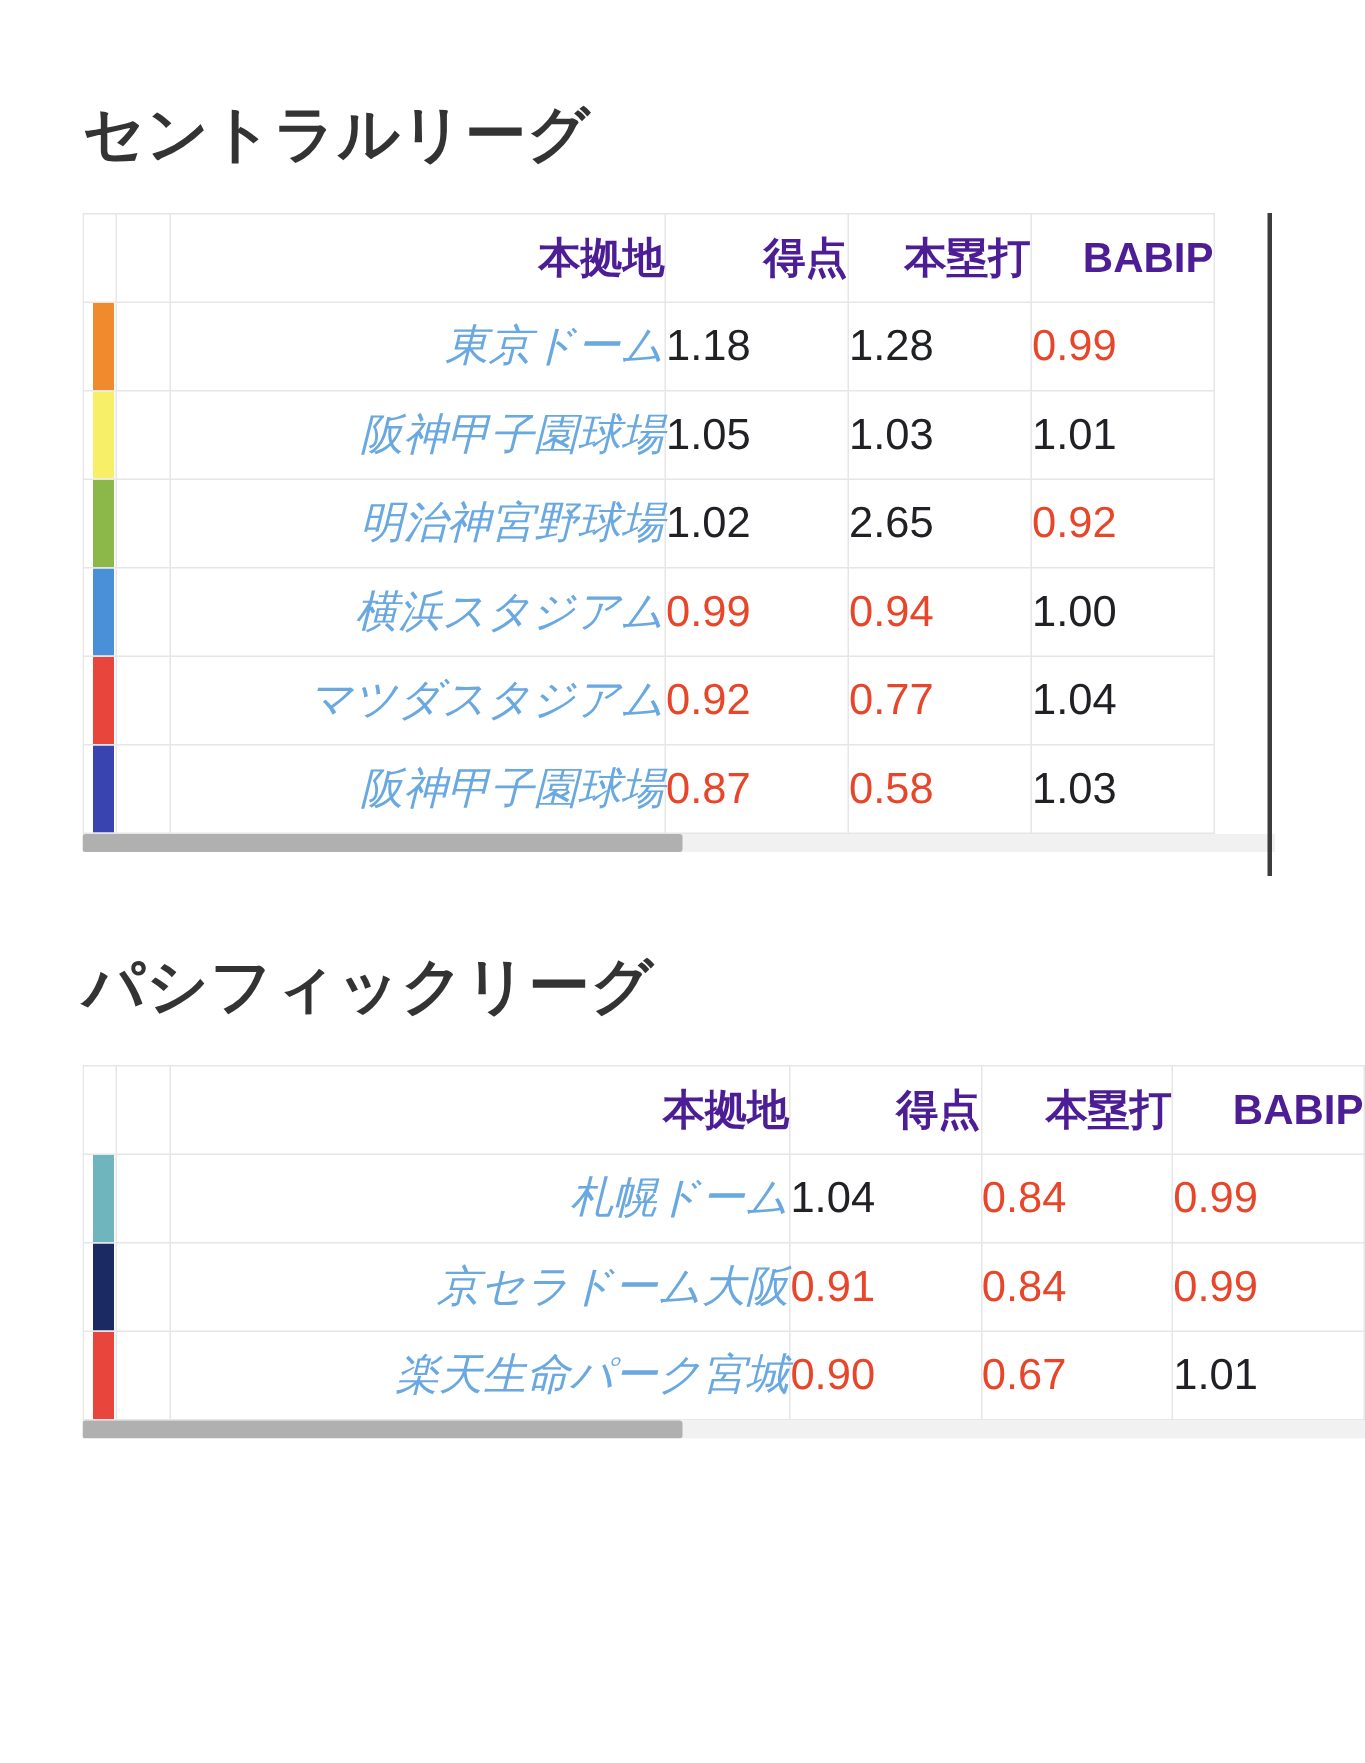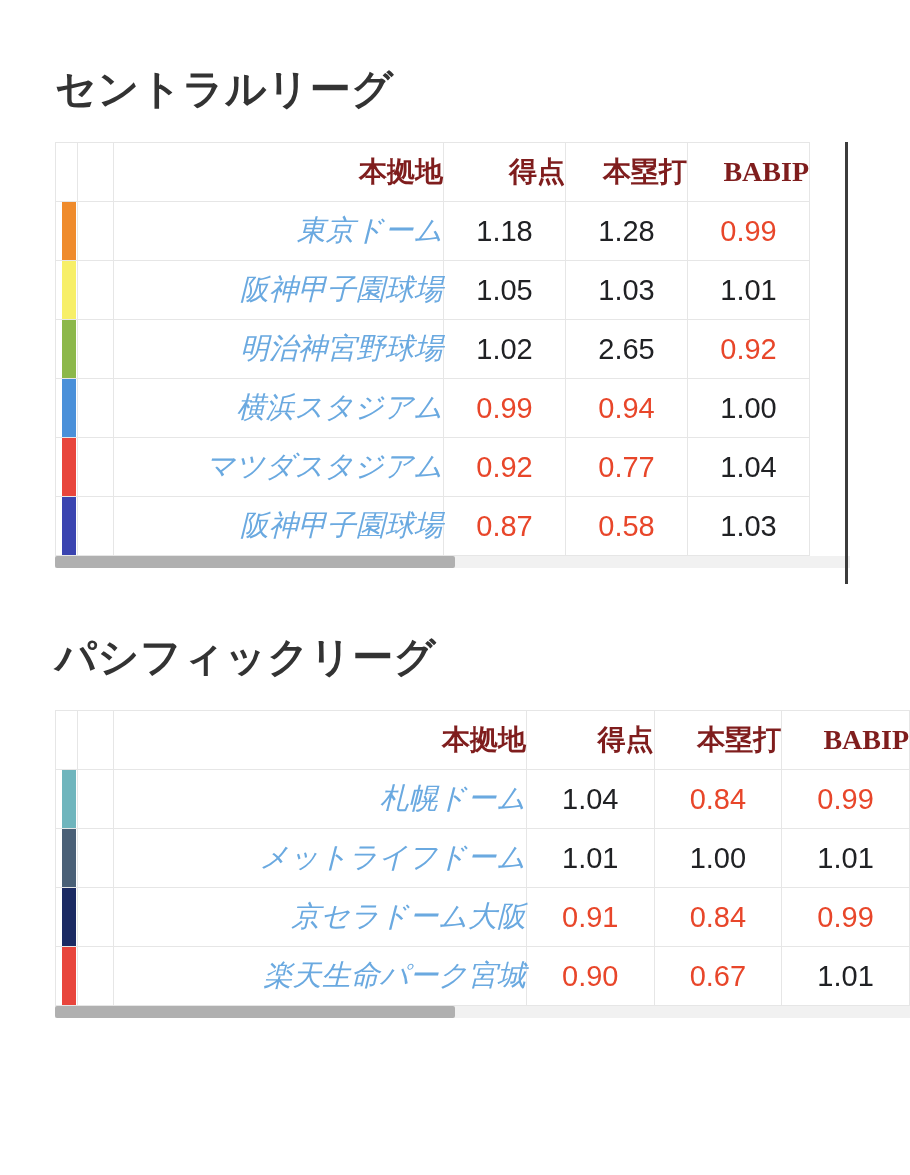--- a/index.html
+++ b/index.html
@@ -63,39 +63,38 @@
     vertical-align: middle;
   }
 
   .col-swatch { width: 22px; }
   .col-blank  { width: 36px; }
   .col-name   { width: 330px; }
   .col-num    { width: 122px; }
 
   thead th {
     font-weight: 700;
-    color: #7f1d1d;
+    color: #4c1d95;
     text-align: right;
     padding-right: 14px;
     font-size: 28px;
     background: #ffffff;
-    font-family: Liberation Serif, serif;
   }
   thead th.blank-head { border-right: 1px solid #e6e6e6; }
 
   td.name {
     text-align: right;
     padding-right: 14px;
     color: #6aa9e0;
     font-size: 29px;
     white-space: nowrap;
     font-style: italic;
   }
   td.num {
-    text-align: center;
+    text-align: left;
     padding-right: 14px;
     font-size: 29px;
     color: #202124;
   }
   td.num.low { color: #e8462a; }
 
   td.swatch {
     padding: 0;
     border-left: none;
     border-right: 1px solid #e6e6e6;
@@ -264,30 +263,20 @@
                 <div class="swatch-fill" style="background:#6fb5bd"></div>
               </td>
             <td></td>
             <td class="name">札幌ドーム</td>
             <td class="num">1.04</td>
             <td class="num low">0.84</td>
             <td class="num low">0.99</td>
           </tr>
           <tr>
             <td class="swatch">
-                <div class="swatch-fill" style="background:#4a6077"></div>
-              </td>
-            <td></td>
-            <td class="name">メットライフドーム</td>
-            <td class="num">1.01</td>
-            <td class="num">1.00</td>
-            <td class="num">1.01</td>
-          </tr>
-          <tr>
-            <td class="swatch">
                 <div class="swatch-fill" style="background:#1b2a63"></div>
               </td>
             <td></td>
             <td class="name">京セラドーム大阪</td>
             <td class="num low">0.91</td>
             <td class="num low">0.84</td>
             <td class="num low">0.99</td>
           </tr>
           <tr>
             <td class="swatch">

